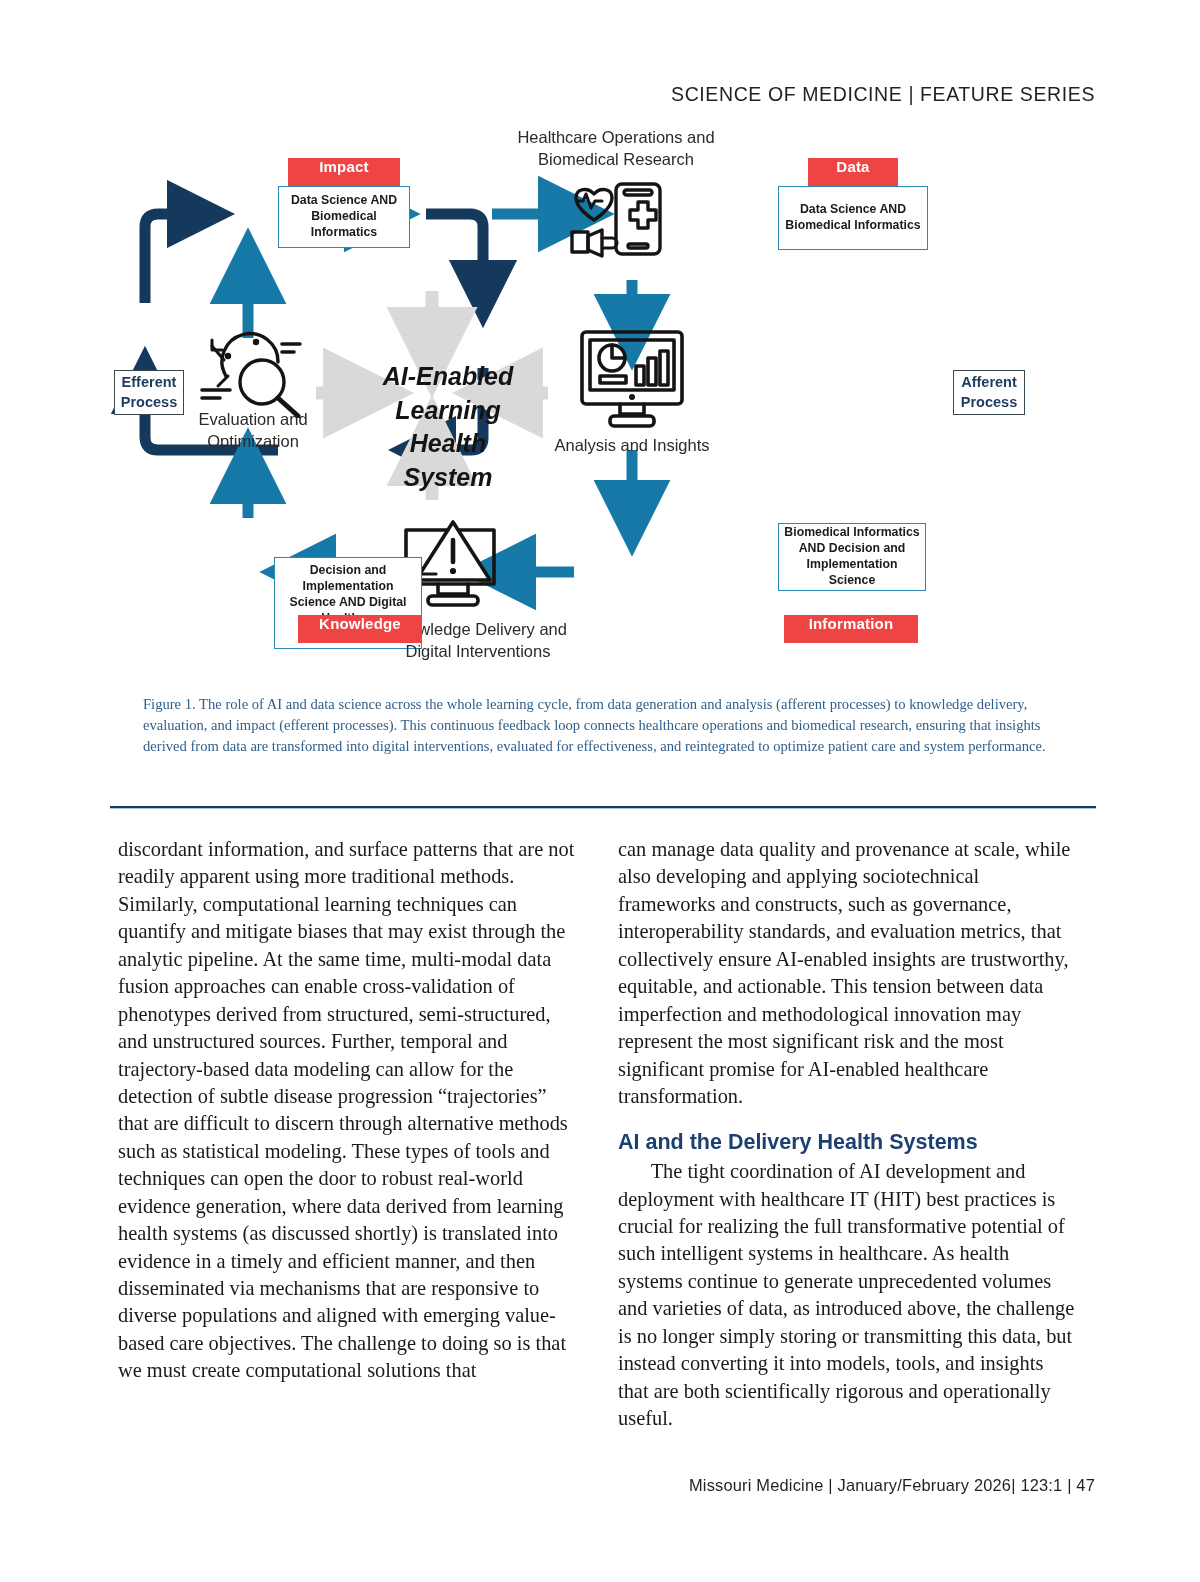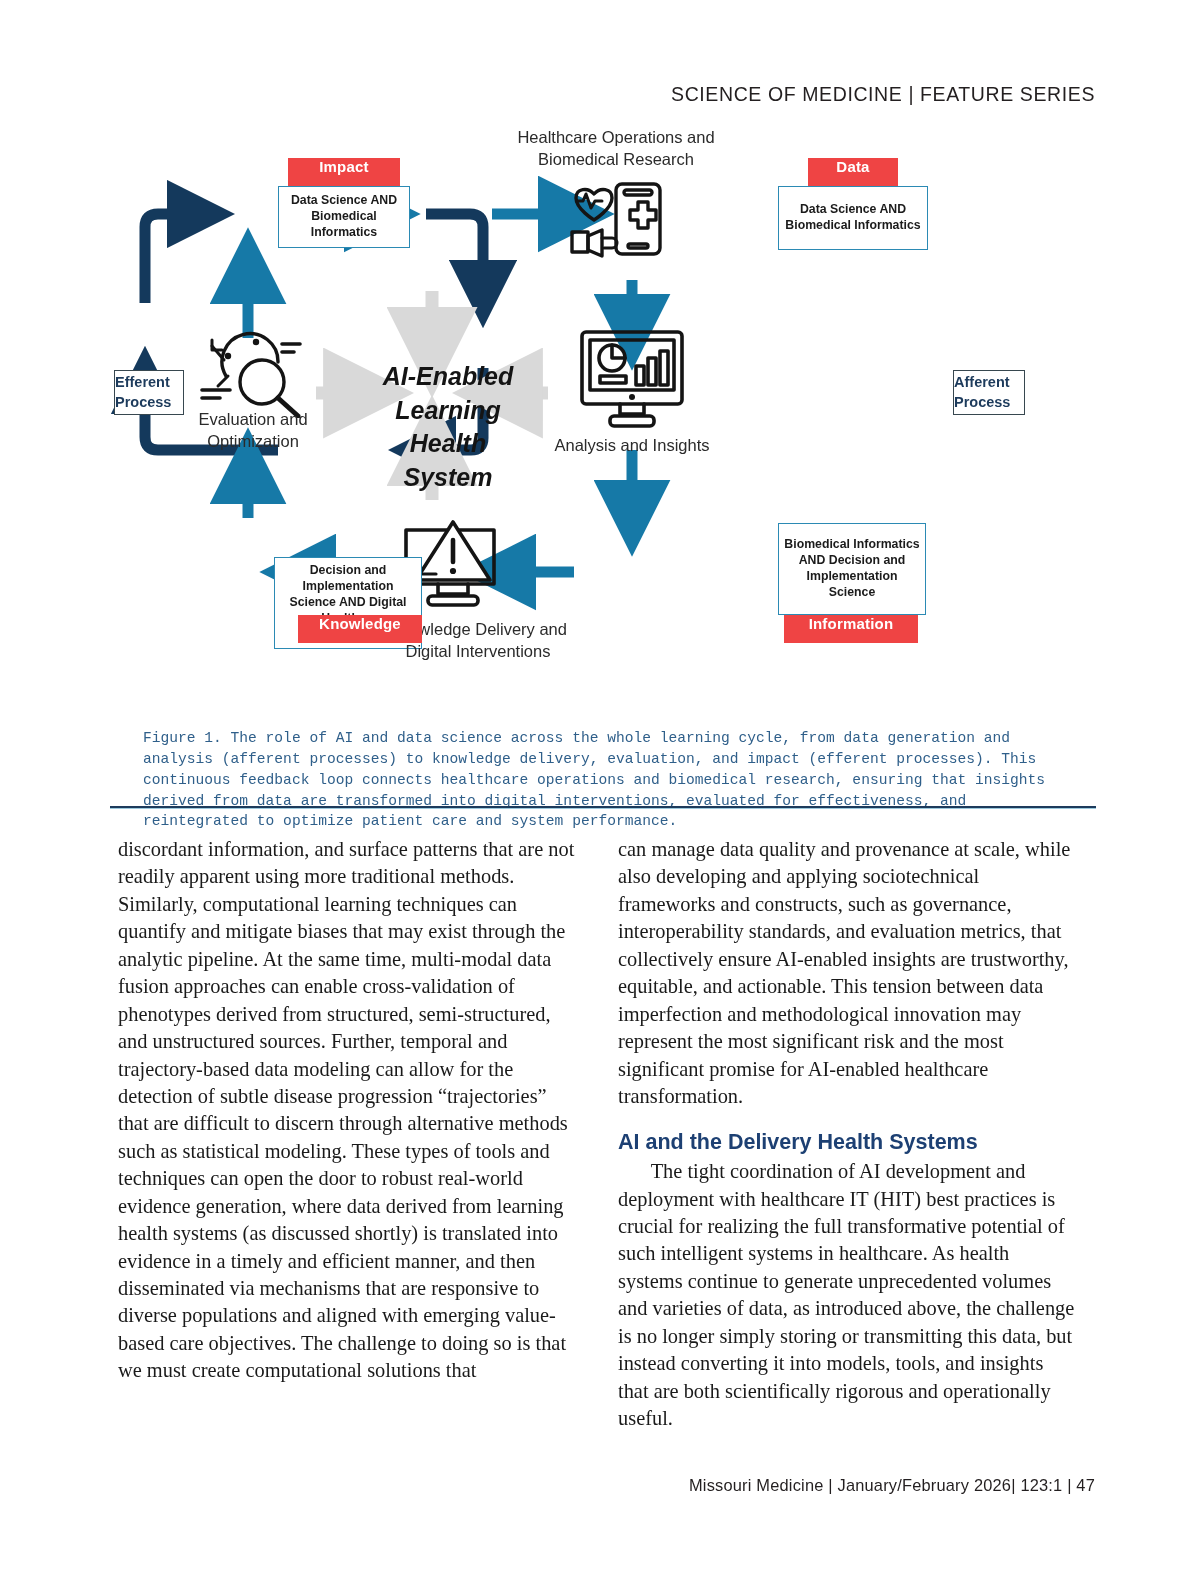--- a/index.html
+++ b/index.html
@@ -80,20 +80,21 @@
   .process-box {
     position: absolute;
     box-sizing: border-box;
     background: #ffffff;
     border: 1.2px solid #37474f;
     font-family: "Liberation Sans", sans-serif;
     font-weight: bold;
     font-size: 14.5px;
     line-height: 1.32;
     color: #1d3b5c;
+    text-align: center;
     display: flex;
     align-items: center;
     justify-content: center;
     z-index: 5;
   }
   .icon-caption {
     position: absolute;
     font-family: "Liberation Sans", sans-serif;
     font-size: 16.5px;
     line-height: 1.34;
@@ -114,23 +115,23 @@
   }
   .diag-icon {
     position: absolute;
     z-index: 4;
   }
 
   
   .fig-caption {
     position: absolute;
     left: 143px;
-    top: 728px;
+    top: 694px;
     width: 908px;
-    font-family: Liberation Mono, monospace;
+    font-family: Liberation Serif, serif;
     font-size: 14.6px;
     line-height: 1.43;
     color: #2f5f8a;
   }
 
   .rule {
     position: absolute;
     left: 110px;
     top: 806px;
     width: 986px;
@@ -248,21 +249,21 @@
     <span>Data Science AND Biomedical Informatics</span>
   </div>
 
   <div class="node-box" style="left:166px; top:395px; width:148px; height:92px;margin-top:34px;">
     <span>Decision and Implementation Science AND Digital Health or Transformation</span>
   </div>
   <div class="tag" style="left:190px; top:487px; width:124px; height:28px;">
     <span>Knowledge</span>
   </div>
 
-  <div class="node-box" style="left:670px; top:395px; width:148px; height:92px;text-align:center;">
+  <div class="node-box" style="left:670px; top:395px; width:148px; height:68px;text-align:center;">
     <span>Biomedical Informatics AND Decision and Implementation Science</span>
   </div>
   <div class="tag" style="left:676px; top:487px; width:134px; height:28px;">
     <span>Information</span>
   </div>
 
   <div class="icon-caption" style="left:368px; top:-2px; width:280px;">
     <span>Healthcare Operations and Biomedical Research</span>
   </div>
   <div class="diag-icon" style="left:450px; top:48px; width:118px; height:84px;">

